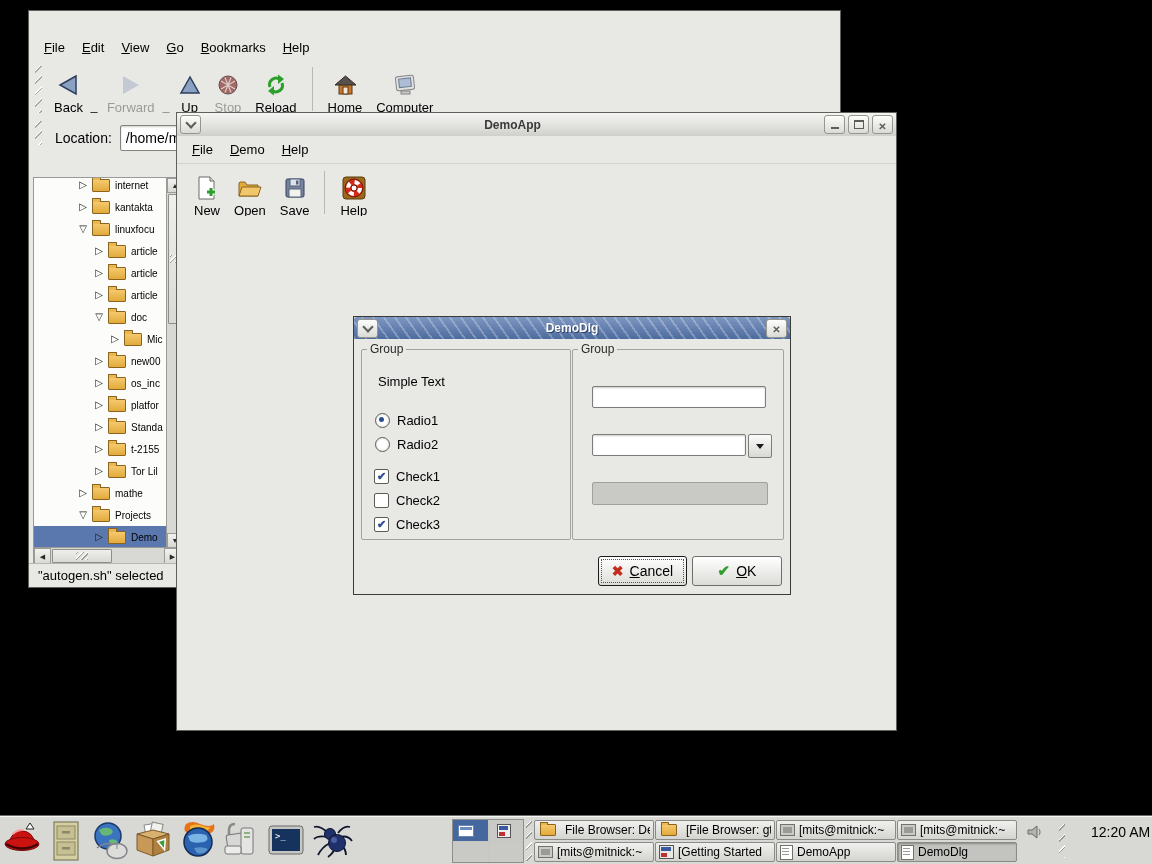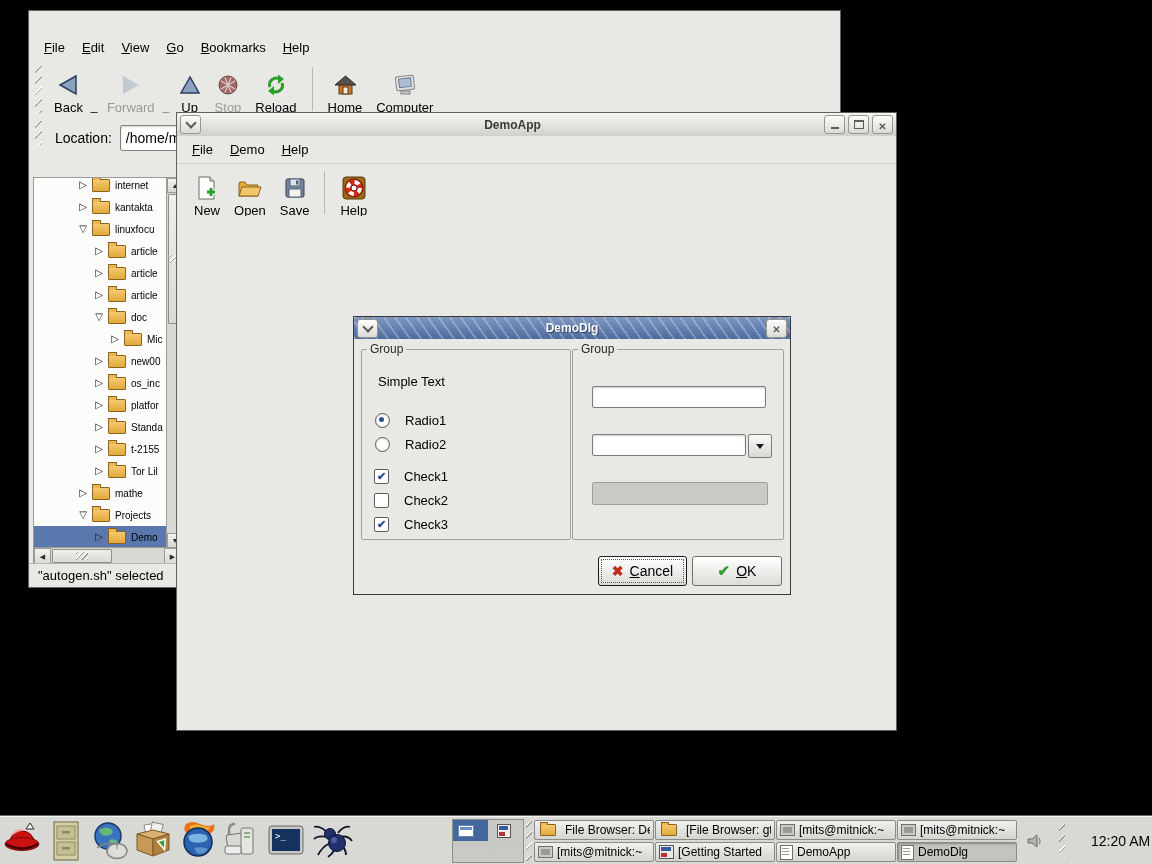--- a/index.html
+++ b/index.html
@@ -67,21 +67,21 @@
   .thumb{background:linear-gradient(#efefec,#d9d9d5);border:1px solid #8f8f8a;border-radius:1px;
          display:flex;align-items:center;justify-content:center;}
   .grip{width:12px;height:8px;background:repeating-linear-gradient(135deg,#fff 0 1px,#9a9a96 1px 2px,transparent 2px 4px);}
   .statusbar{position:absolute;left:0;right:0;bottom:0;height:23px;display:flex;align-items:center;
              padding:0 9px;font-size:13px;background:#e8e8e5;border-top:1px solid #b6b6b2;}
   
   .dlg-body{position:absolute;left:0;right:0;top:22px;bottom:0;background:#e8e8e5;}
   fieldset{position:absolute;margin:0;padding:0;border:1px solid #a2a29e;border-radius:2px;}
   legend{font-size:12px;padding:0 3px;margin-left:5px;color:#2a2a2a;}
   .simple-text{position:absolute;left:16px;top:18px;font-size:13px;}
-  .opt-row{display:flex;align-items:center;gap:15px;height:24px;font-size:13px;}
+  .opt-row{display:flex;align-items:center;gap:7px;height:24px;font-size:13px;}
   .radio{width:13px;height:13px;flex:none;border:1px solid #5c5c58;border-radius:50%;
          background:radial-gradient(#fff 40%,#dcdcd8);position:relative;}
   .radio.selected::after{content:"";position:absolute;left:3px;top:3px;width:5px;height:5px;border-radius:50%;background:#2c4d8e;}
   .checkbox{width:13px;height:13px;flex:none;border:1px solid #5c5c58;border-radius:2px;background:#fff;
             display:flex;align-items:center;justify-content:center;}
   .checkbox.checked::before{content:"✔";font-size:11px;font-weight:bold;color:#2c4d8e;line-height:1;}
   .entry{position:absolute;border:1px solid #7c7c78;border-radius:2px;background:#fff;
          box-shadow:inset 0 1px 2px rgba(0,0,0,.2);font-size:13px;padding:0 4px;}
   .entry.disabled{background:#c9c9c5;border-color:#a0a09c;box-shadow:none;}
   .combo-btn{position:absolute;width:22px;border:1px solid #7c7c78;border-radius:2px;
@@ -119,21 +119,21 @@
   .task-icon{flex:none;position:relative;}
   .task-icon.folder{width:14px;height:10px;background:linear-gradient(#f6c96e,#e2aa3a);border:1px solid #8a6420;border-radius:1px;}
   .task-icon.folder::before{content:"";position:absolute;top:-3px;left:-1px;width:6px;height:2px;background:#eab84e;border:1px solid #8a6420;border-bottom:none;}
   .task-icon.terminal{width:13px;height:10px;background:#cacac6;border:1px solid #70706c;}
   .task-icon.terminal::before{content:"";position:absolute;left:2px;top:2px;right:2px;bottom:2px;background:#9a9a96;}
   .task-icon.window{width:11px;height:13px;background:#fff;border:1px solid #70706c;}
   .task-icon.window::before{content:"";position:absolute;left:1px;top:2px;width:7px;height:1px;background:#9a9a96;box-shadow:0 3px 0 #9a9a96,0 6px 0 #9a9a96;}
   .task-icon.app{width:13px;height:12px;background:#e8e8e4;border:1px solid #555;}
   .task-icon.app::before{content:"";position:absolute;left:1px;top:1px;width:10px;height:4px;background:#3a5aa0;}
   .task-icon.app::after{content:"";position:absolute;left:1px;bottom:1px;width:6px;height:4px;background:#c03030;}
-  .tray{display:flex;align-items:center;margin-left:6px;gap:14px;}
+  .tray{display:flex;align-items:flex-start;margin-left:6px;gap:14px;}
   .clock{font-size:14px;margin-left:10px;white-space:nowrap;}
 </style>
 </head>
 <body>
 
 <div class="desktop">
 
 
   <div class="window" style="left:28px;top:10px;width:811px;height:576px;">
 

